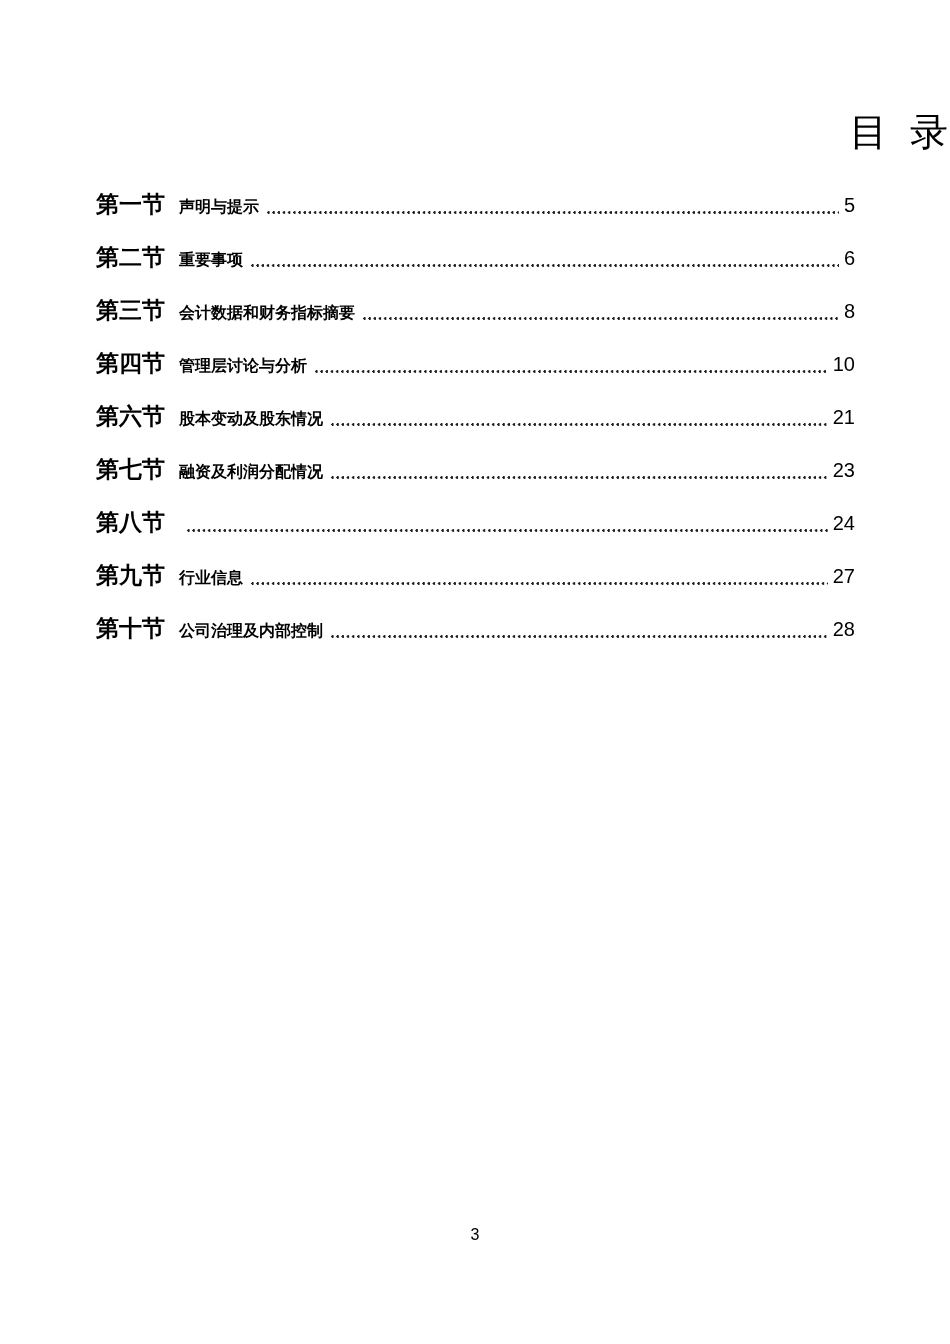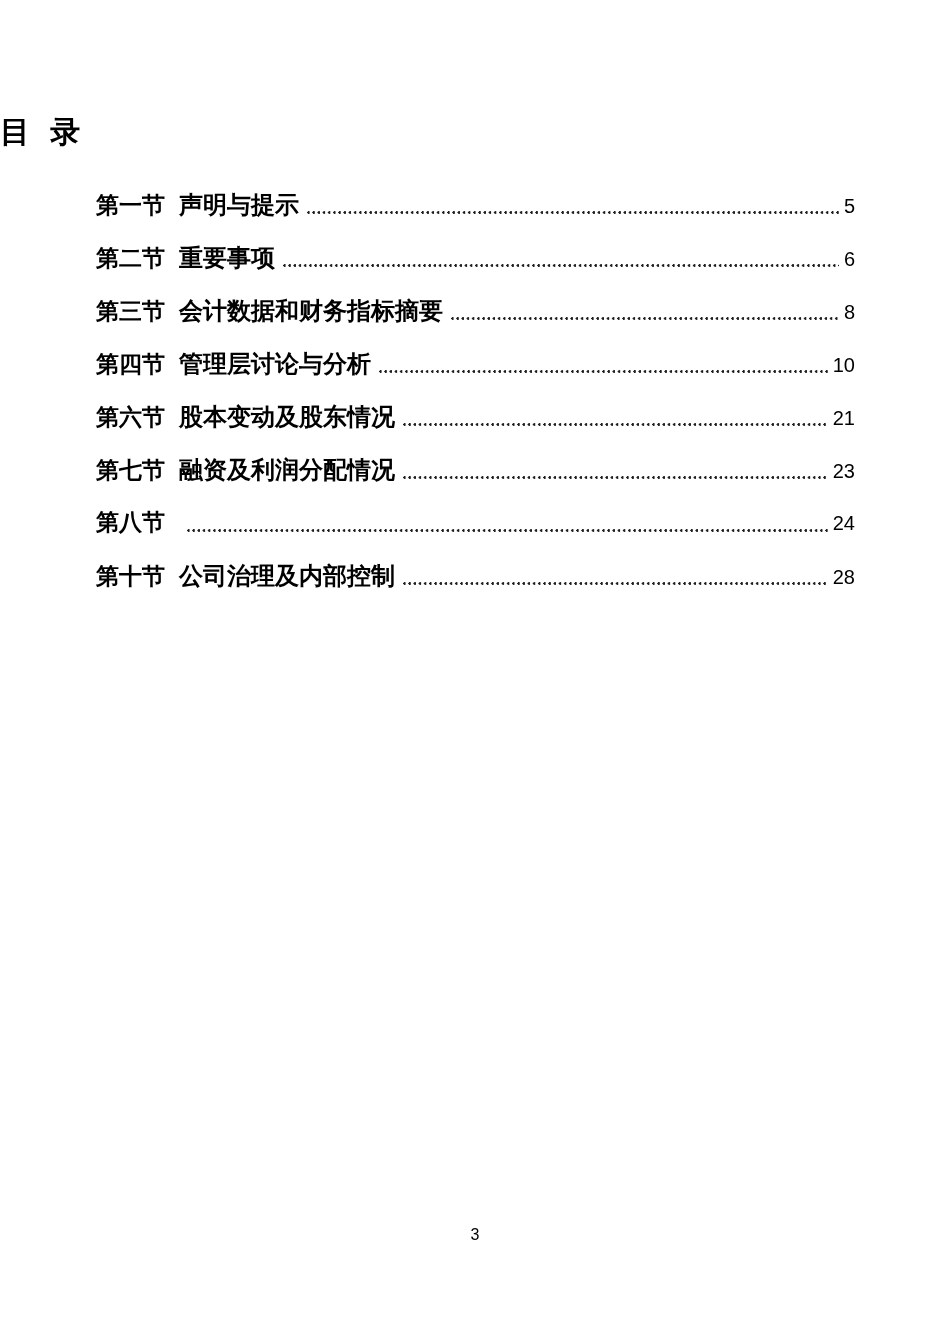--- a/index.html
+++ b/index.html
@@ -14,24 +14,24 @@
     background: #ffffff;
     font-family: "Liberation Sans", sans-serif;
     color: #000000;
     overflow: hidden;
   }
   .doc-title {
     position: absolute;
     top: 110px;
     left: 0;
     width: 100%;
-    text-align: left;
-    font-size: 30px;
+    text-align: right;
+    font-size: 38px;
     line-height: 44px;
-    font-weight: bold;
+    font-weight: normal;
     word-spacing: 8px;
     letter-spacing: 2px;
     color: #000000;
   }
   .toc {
     position: absolute;
     top: 189px;
     left: 96px;
     right: 95px;
   }
@@ -43,21 +43,21 @@
     margin-bottom: 22px;
     white-space: nowrap;
   }
   .toc-row .sec {
     font-size: 23px;
     font-weight: bold;
     margin-right: 14px;
     flex: 0 0 auto;
   }
   .toc-row .ttl {
-    font-size: 24px;
+    font-size: 16px;
     font-weight: bold;
     flex: 0 0 auto;
   }
   .toc-row .leader {
     flex: 1 1 auto;
     position: relative;
     margin: 0 5px 0 8px;
     align-self: stretch;
   }
   .toc-row .leader::after {
@@ -138,20 +138,26 @@
       <span class="leader"></span>
       <span class="pg">23</span>
     </div>
 
     <div class="toc-row">
       <span class="sec">第八节</span>
       <span class="leader"></span>
       <span class="pg">24</span>
     </div>
 
+    <div class="toc-row">
+      <span class="sec">第九节</span>
+      <span class="ttl">行业信息</span>
+      <span class="leader"></span>
+      <span class="pg">27</span>
+    </div>
 
     <div class="toc-row">
       <span class="sec">第十节</span>
       <span class="ttl">公司治理及内部控制</span>
       <span class="leader"></span>
       <span class="pg">28</span>
     </div>
 
   </div>
 

